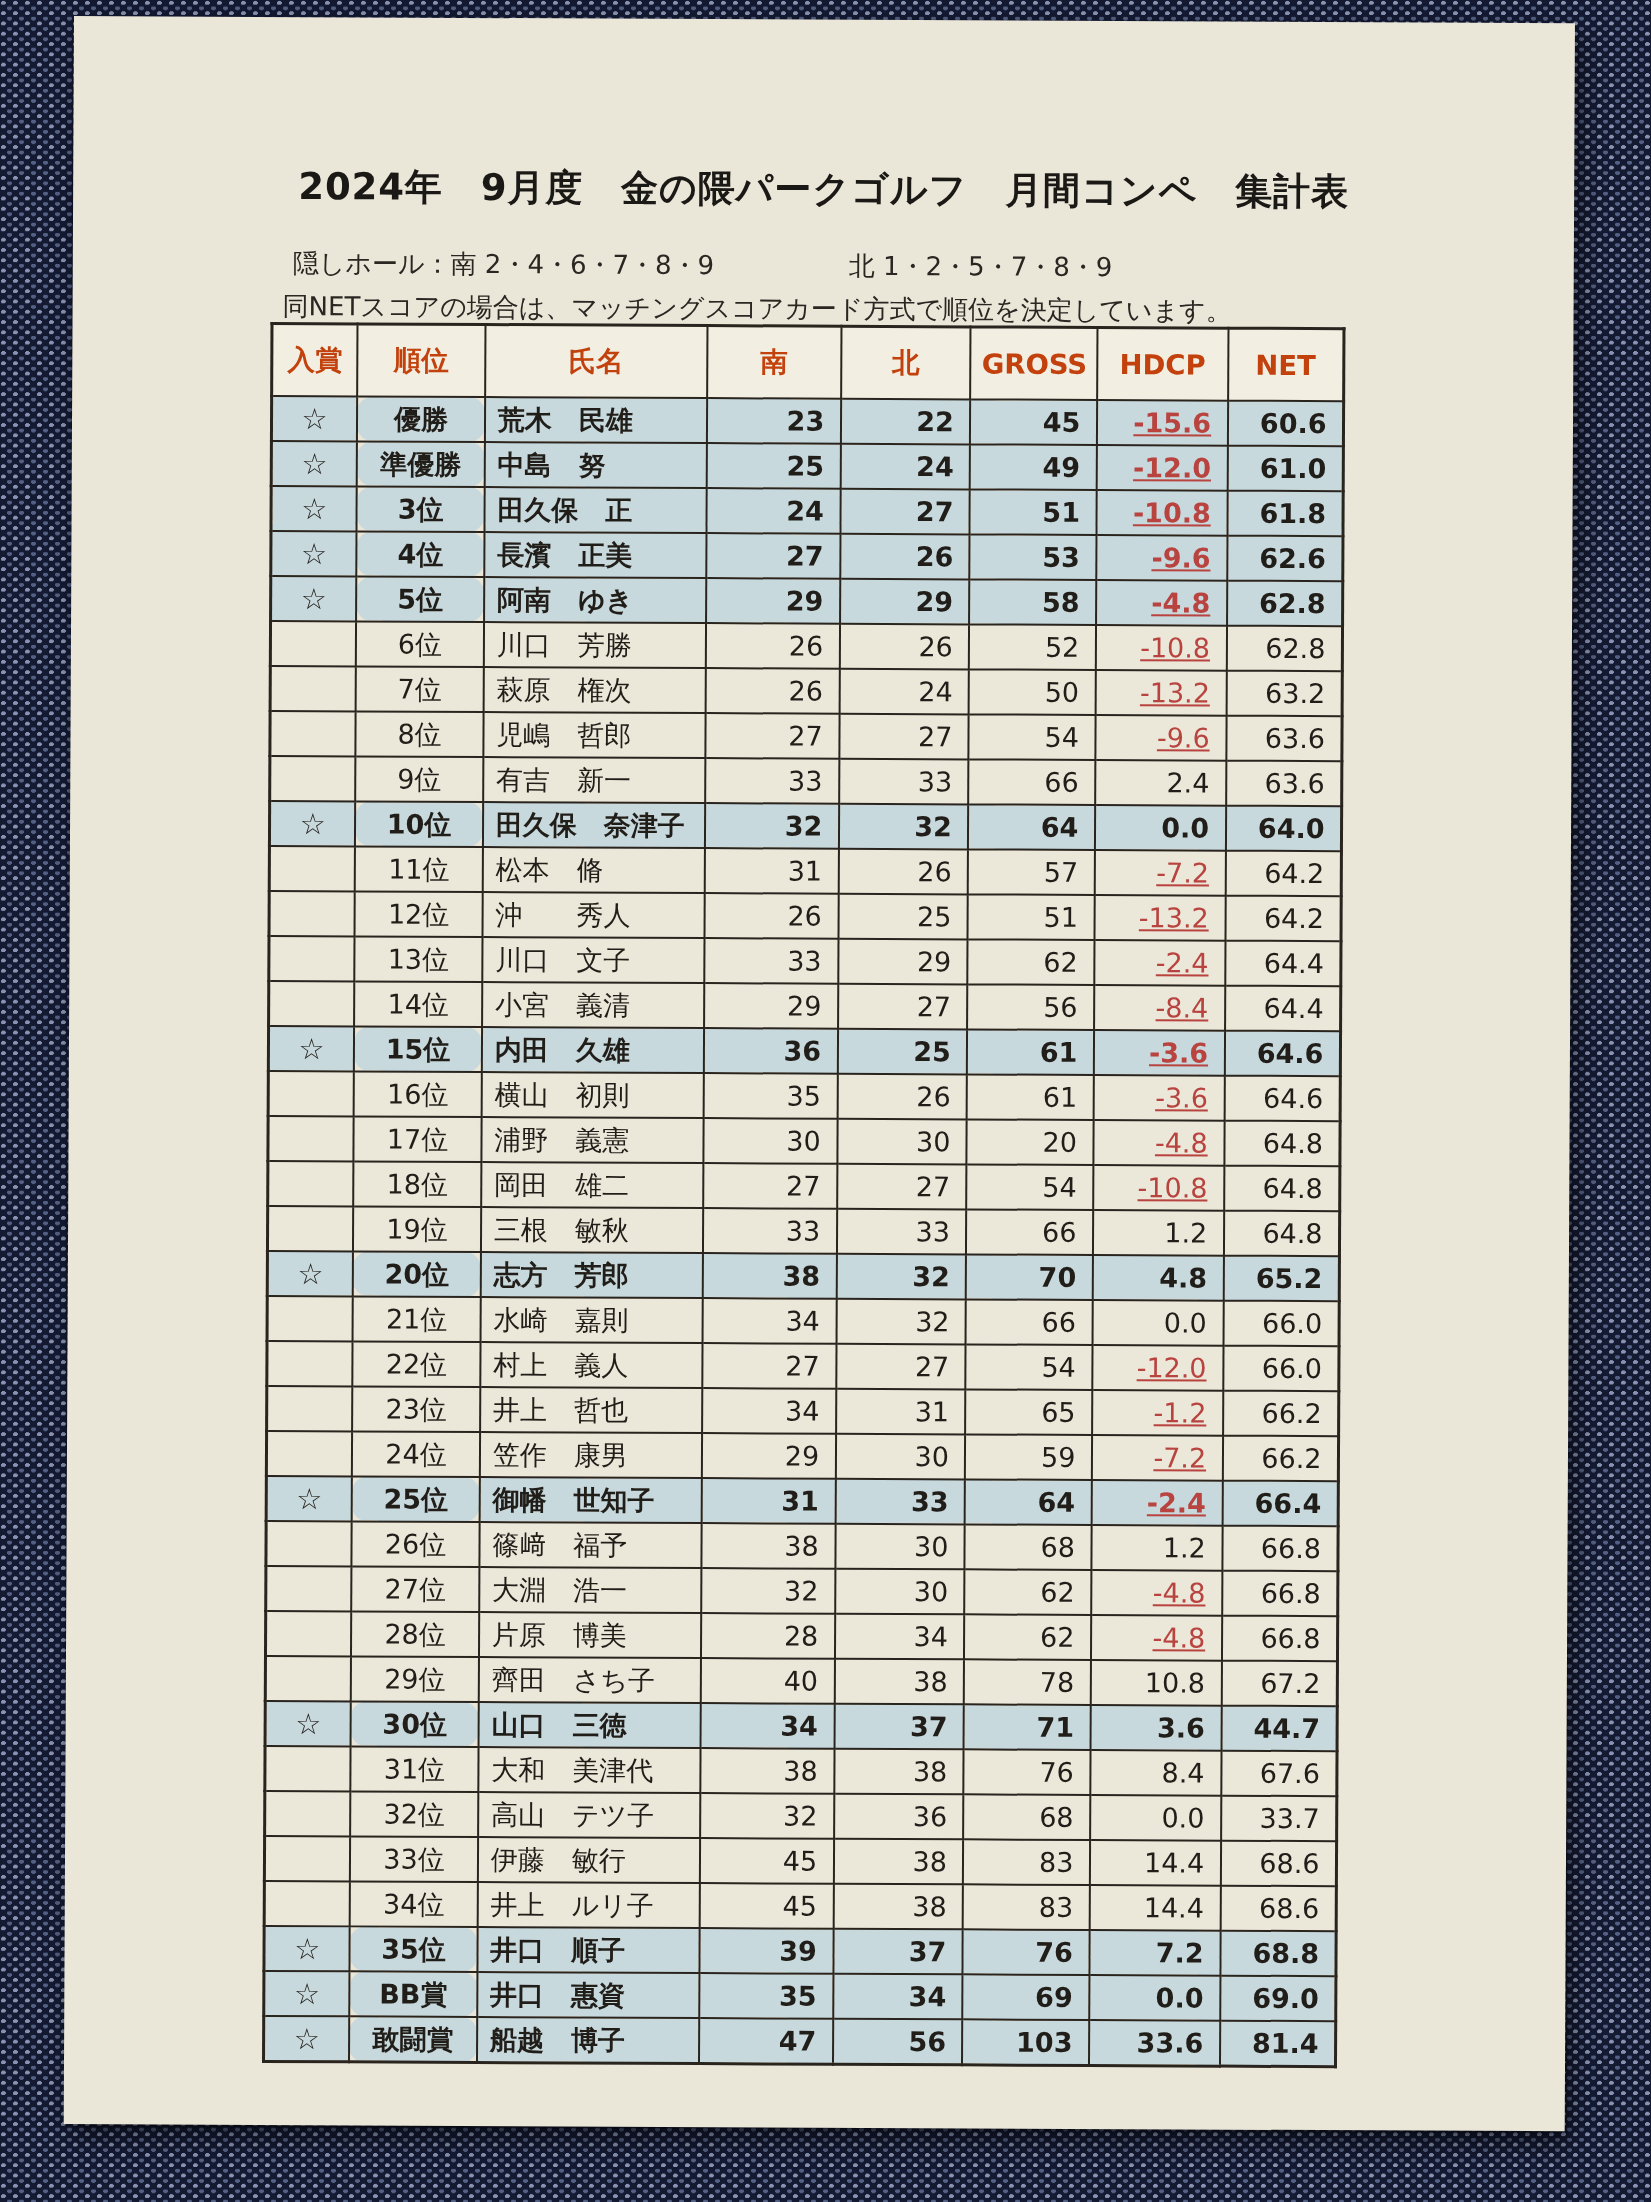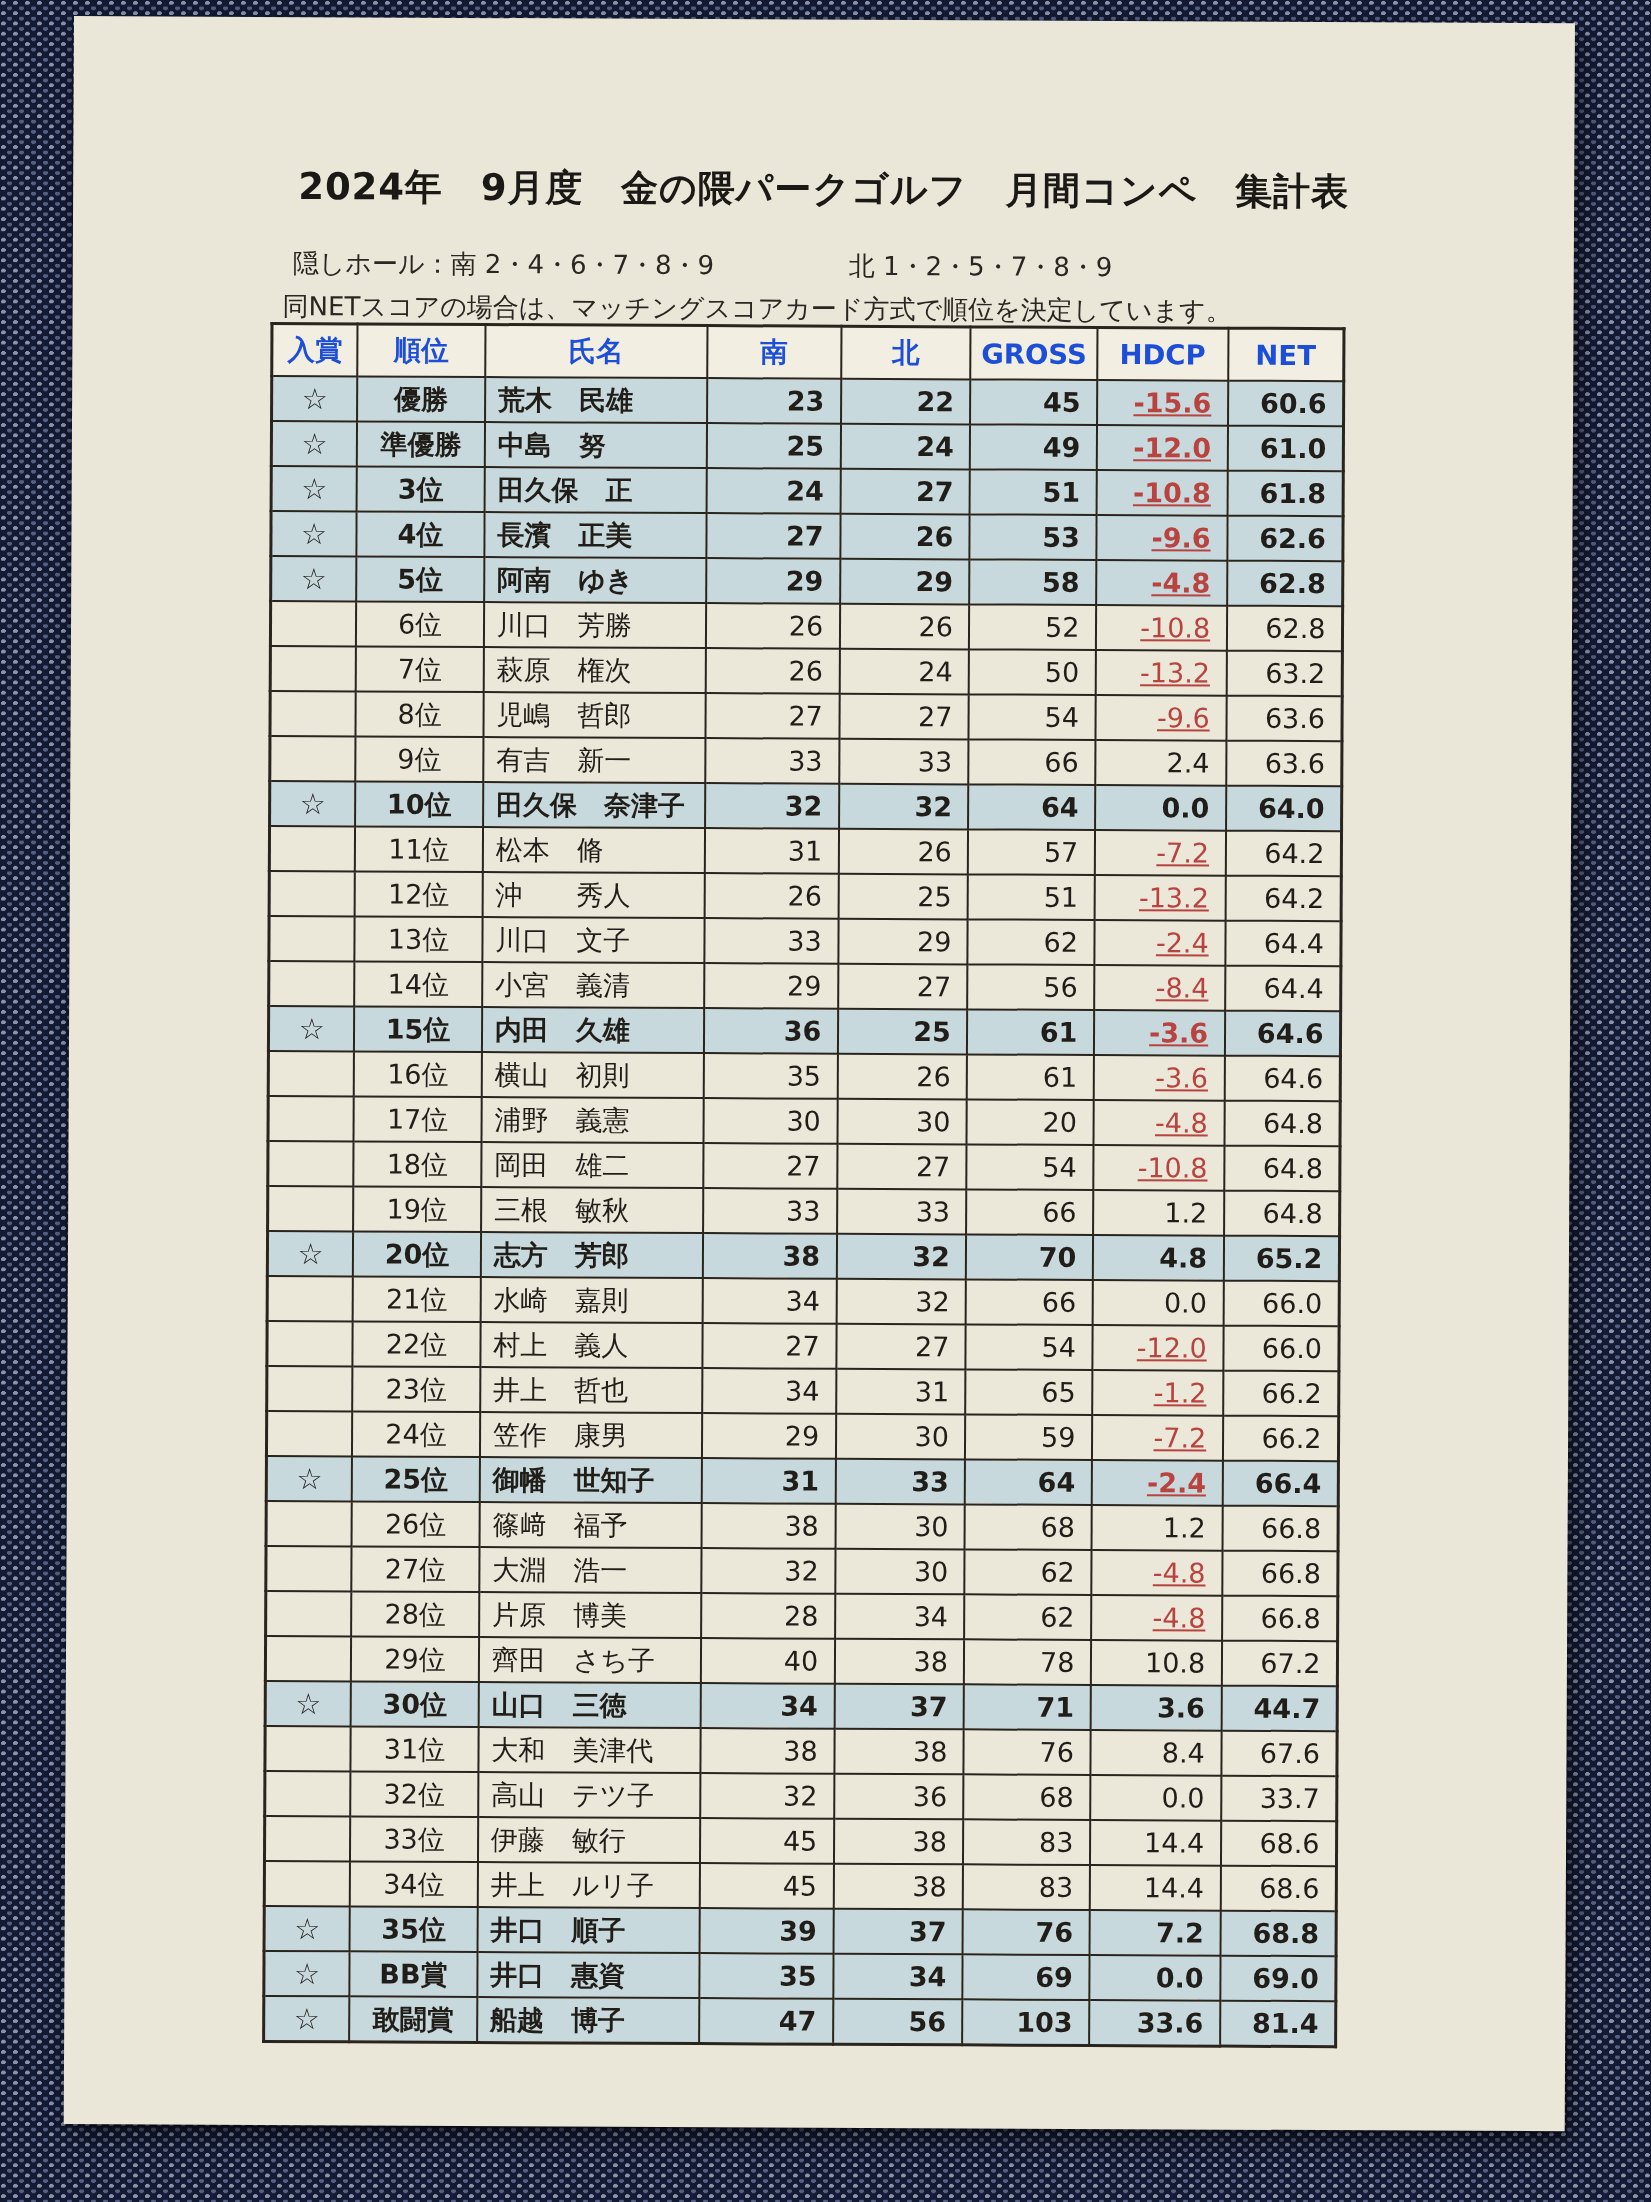--- a/index.html
+++ b/index.html
@@ -31,33 +31,33 @@
   table.results{
     position:absolute;left:198px;top:305px;width:1075px;
     border-collapse:collapse;table-layout:fixed;
     background:transparent;
   }
   table.results,table.results th,table.results td{
     border:2.2px solid var(--line,#29241e);
   }
   table.results{border-width:3px;}
   th{
-    height:50px;font-size:27.5px;font-weight:bold;color:#1d4ed8;
+    height:50px;font-size:27.5px;font-weight:bold;color:#c2410c;
     text-align:center;background:var(--header-bg,#f2efe2);
-    padding:0;
+    padding:10px;
   }
   td{
     height:43px;font-size:27px;color:#211e19;
     background:var(--row-bg,#ebe7d9);
     padding:0;vertical-align:middle;
     overflow:hidden;white-space:pre;
   }
   tr.winner td{background:var(--highlight,#c8d9de);font-weight:bold;}
   td.cell-star{text-align:center;font-size:29px;}
-  td.cell-rank{text-align:center;}
+  td.cell-rank{text-align:center;border-radius:16px;}
   td.cell-name{text-align:left;padding-left:12px;}
   td.cell-num{text-align:right;padding-right:15.5px;}
   td.neg{color:var(--negative,#b8433f);text-decoration:underline;}
 </style>
 </head>
 <body>
 
 <div class="paper">
 
   <div class="page-title">2024年　9月度　金の隈パークゴルフ　月間コンペ　集計表</div>

